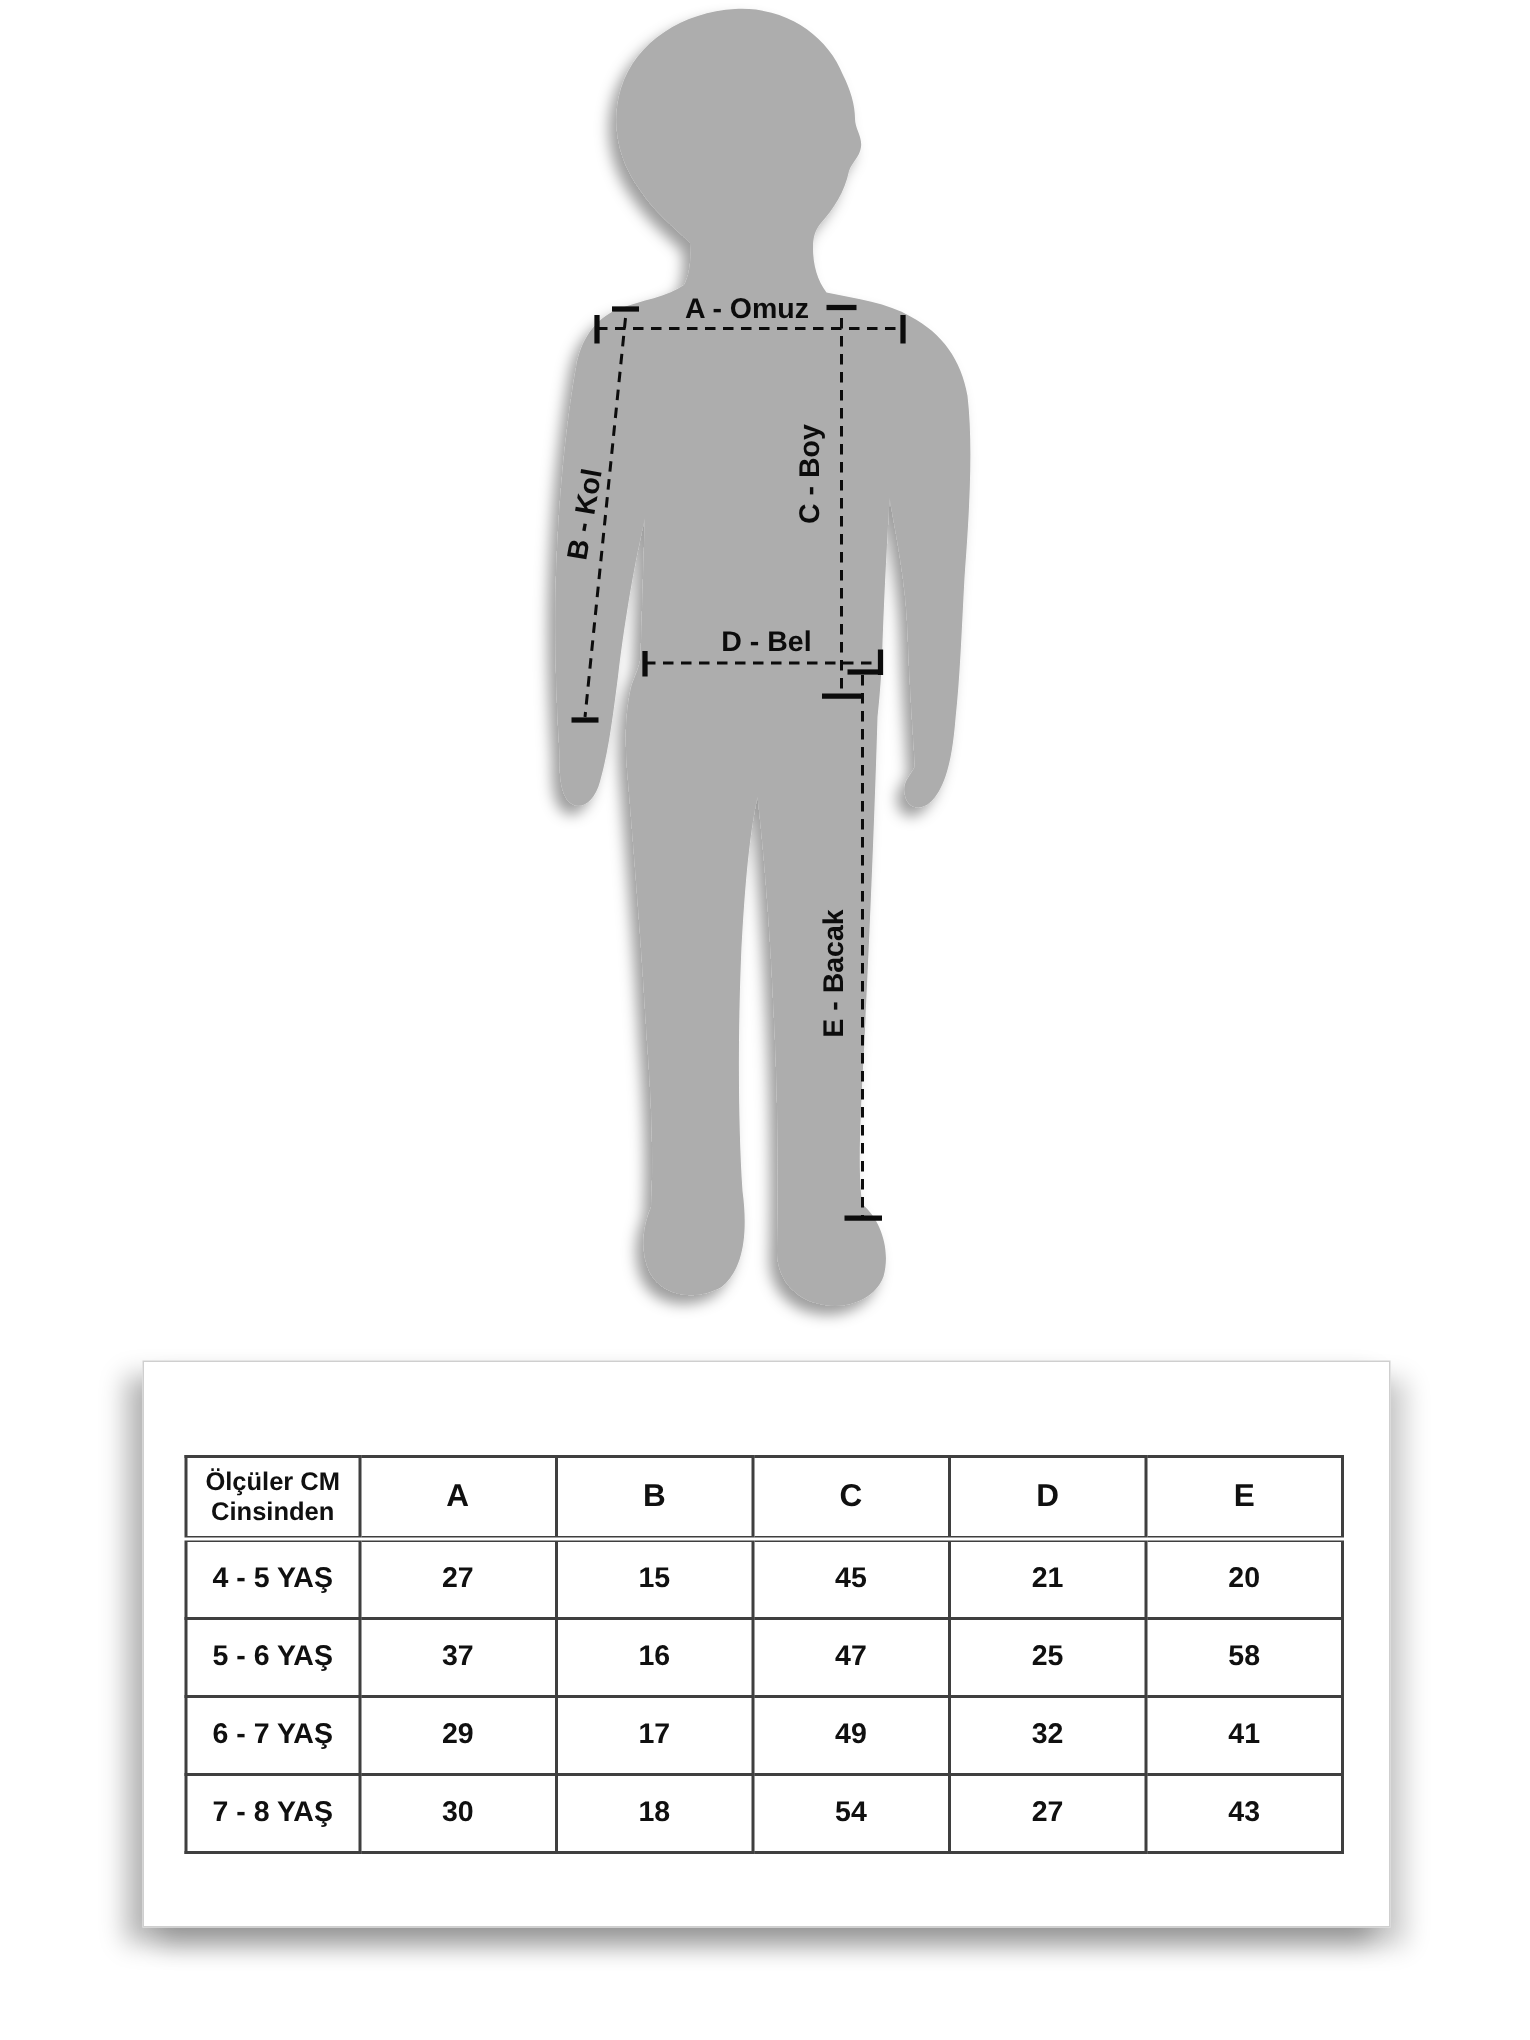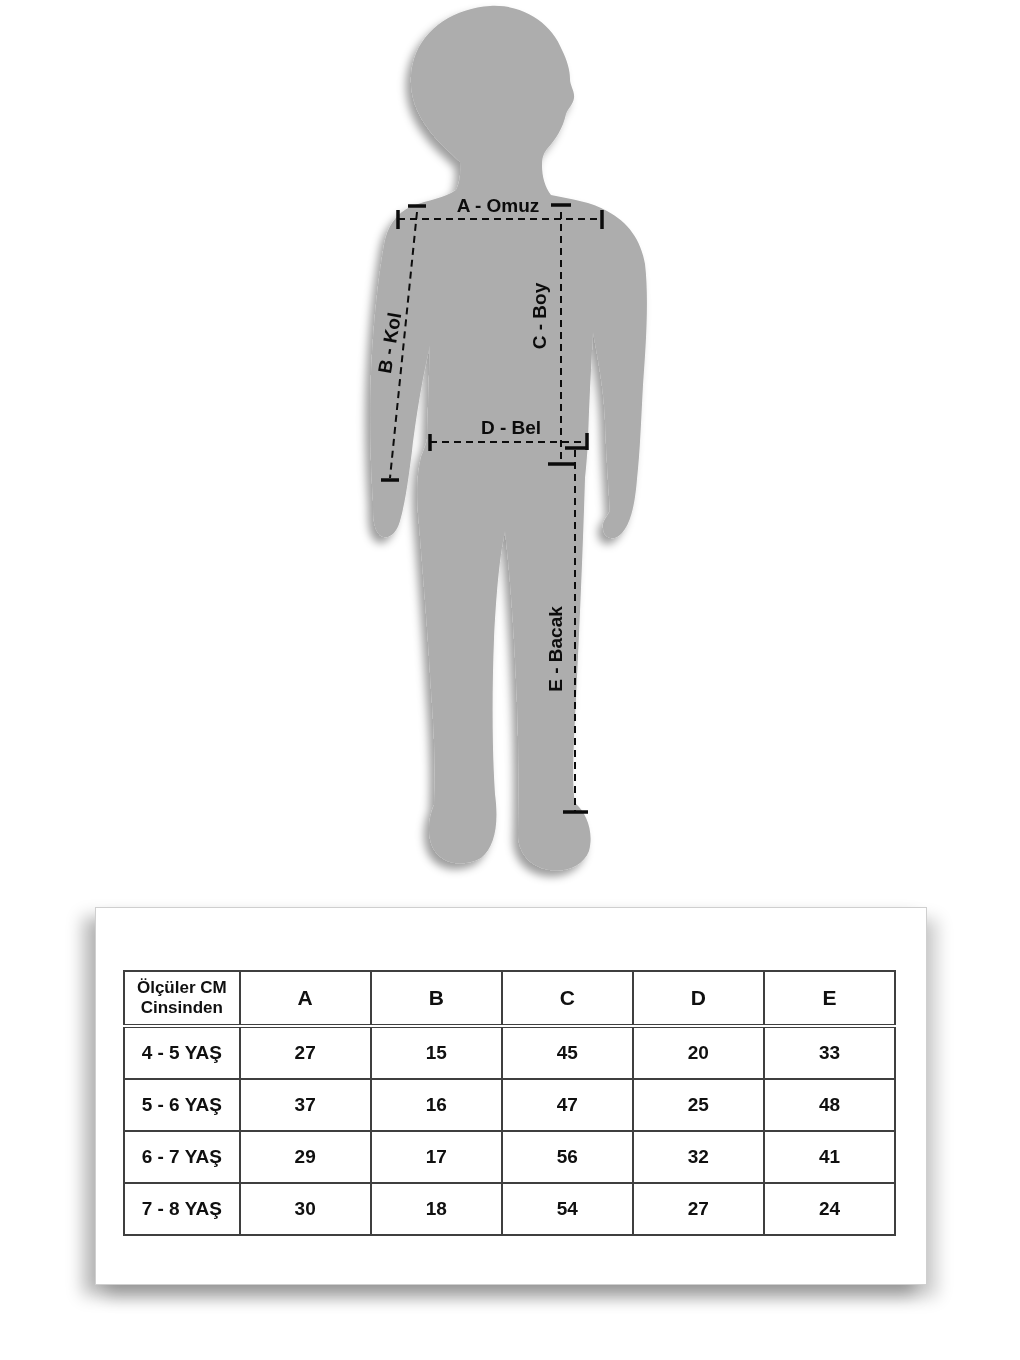--- a/index.html
+++ b/index.html
@@ -155,44 +155,44 @@
           <th>D</th>
           <th>E</th>
         </tr>
       </thead>
       <tbody>
         <tr>
           <td class="row-label">4 - 5 YAŞ</td>
           <td>27</td>
           <td>15</td>
           <td>45</td>
+          <td>21</td>
           <td>20</td>
-          <td>33</td>
         </tr>
         <tr>
           <td class="row-label">5 - 6 YAŞ</td>
           <td>37</td>
           <td>16</td>
           <td>47</td>
           <td>25</td>
-          <td>48</td>
+          <td>58</td>
         </tr>
         <tr>
           <td class="row-label">6 - 7 YAŞ</td>
           <td>29</td>
           <td>17</td>
-          <td>56</td>
+          <td>49</td>
           <td>32</td>
           <td>41</td>
         </tr>
         <tr>
           <td class="row-label">7 - 8 YAŞ</td>
           <td>30</td>
           <td>18</td>
           <td>54</td>
           <td>27</td>
-          <td>24</td>
+          <td>43</td>
         </tr>
       </tbody>
     </table>
   </div>
 
 </div>
 
 </body></html>

